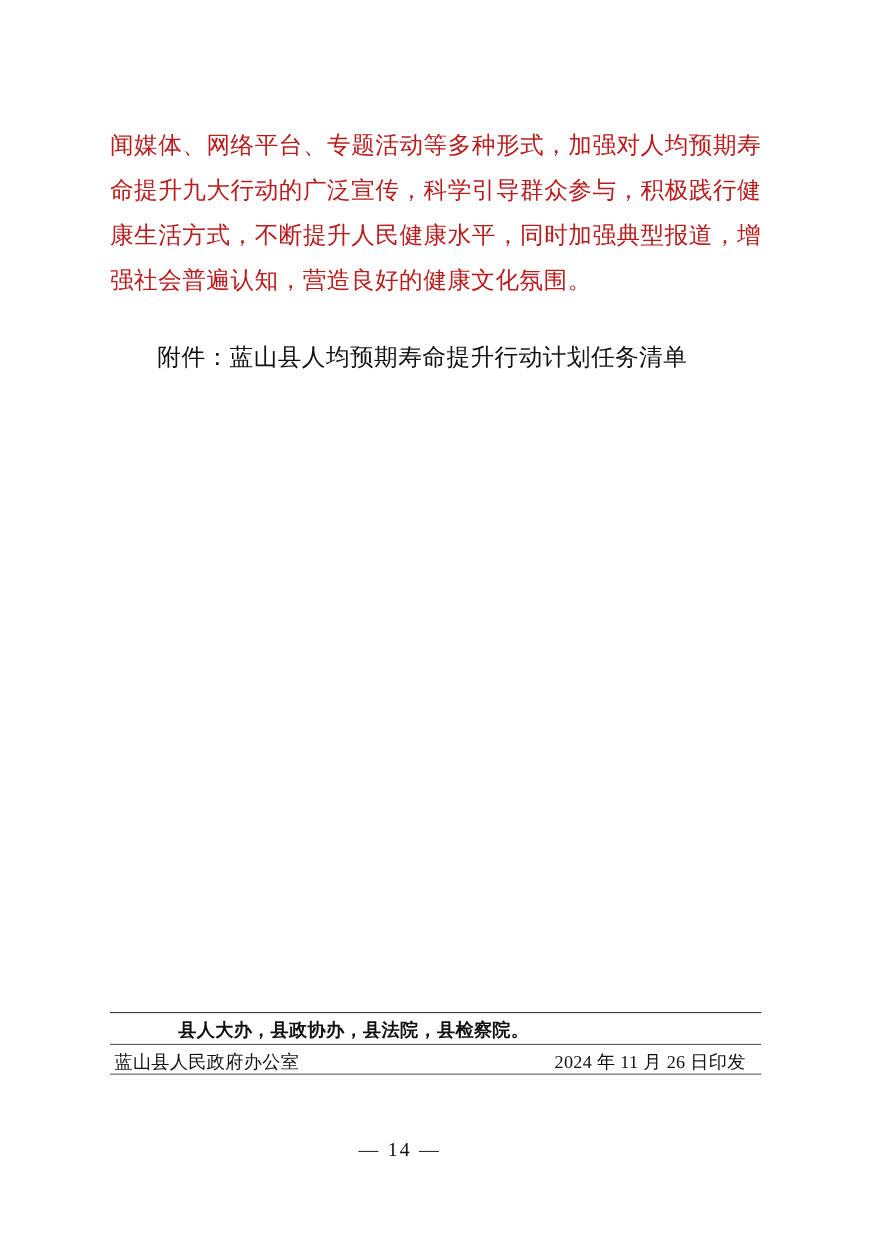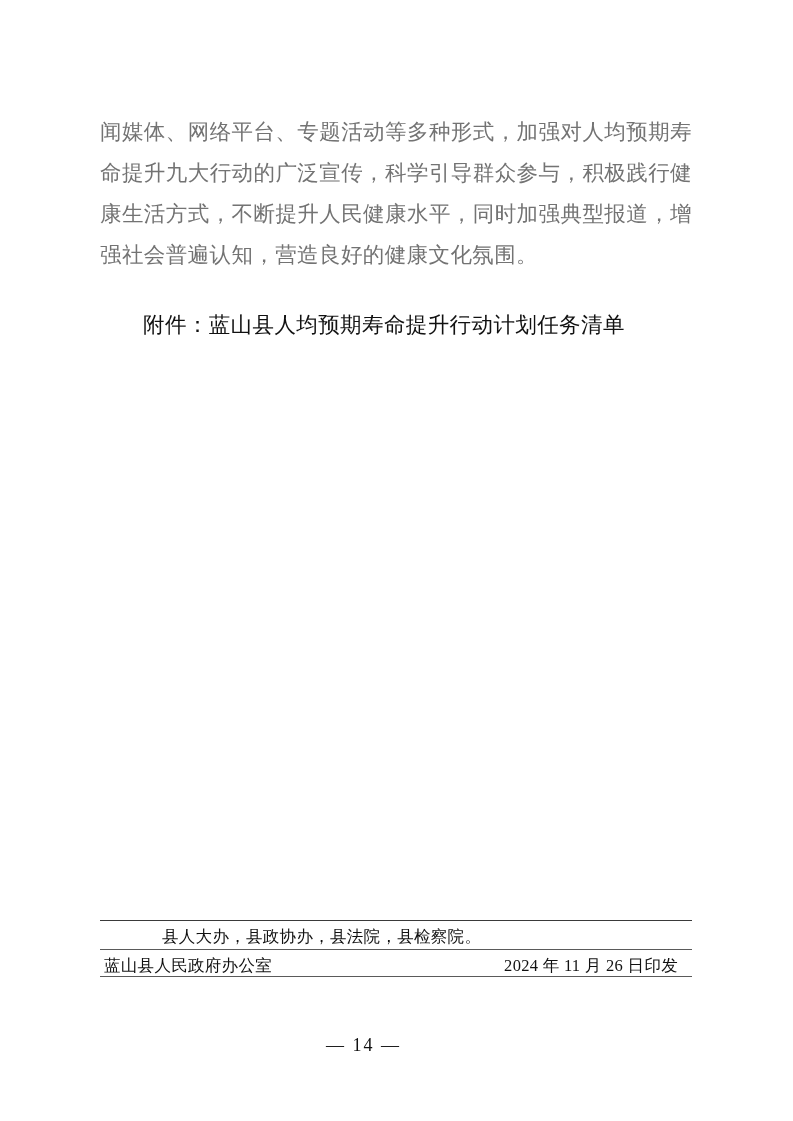--- a/index.html
+++ b/index.html
@@ -32,21 +32,21 @@
     width: 592px;
   }
 
   .para {
     font-size: 21.5px;
     line-height: 41px;
     letter-spacing: 0.4px;
     text-align: justify;
     text-justify: inter-ideograph;
     margin: 0;
-    color: #737373;
+    color: #b91c1c;
   }
 
   .attachment-block {
     position: absolute;
     left: 100px;
     top: 305px;
     width: 592px;
   }
 
   .attachment-line {
@@ -88,20 +88,21 @@
   }
 
   .footer-row .txt-left {
     position: absolute;
     left: 4px;
     top: 2px;
   }
 
   .footer-row .txt-left.indent-2 {
     left: 62px;
+    font-weight: bold;
   }
 
   .footer-row .txt-right {
     position: absolute;
     right: 14px;
     top: 2px;
     margin-left: 46px;
   }
 
   .footer-row-2 {

